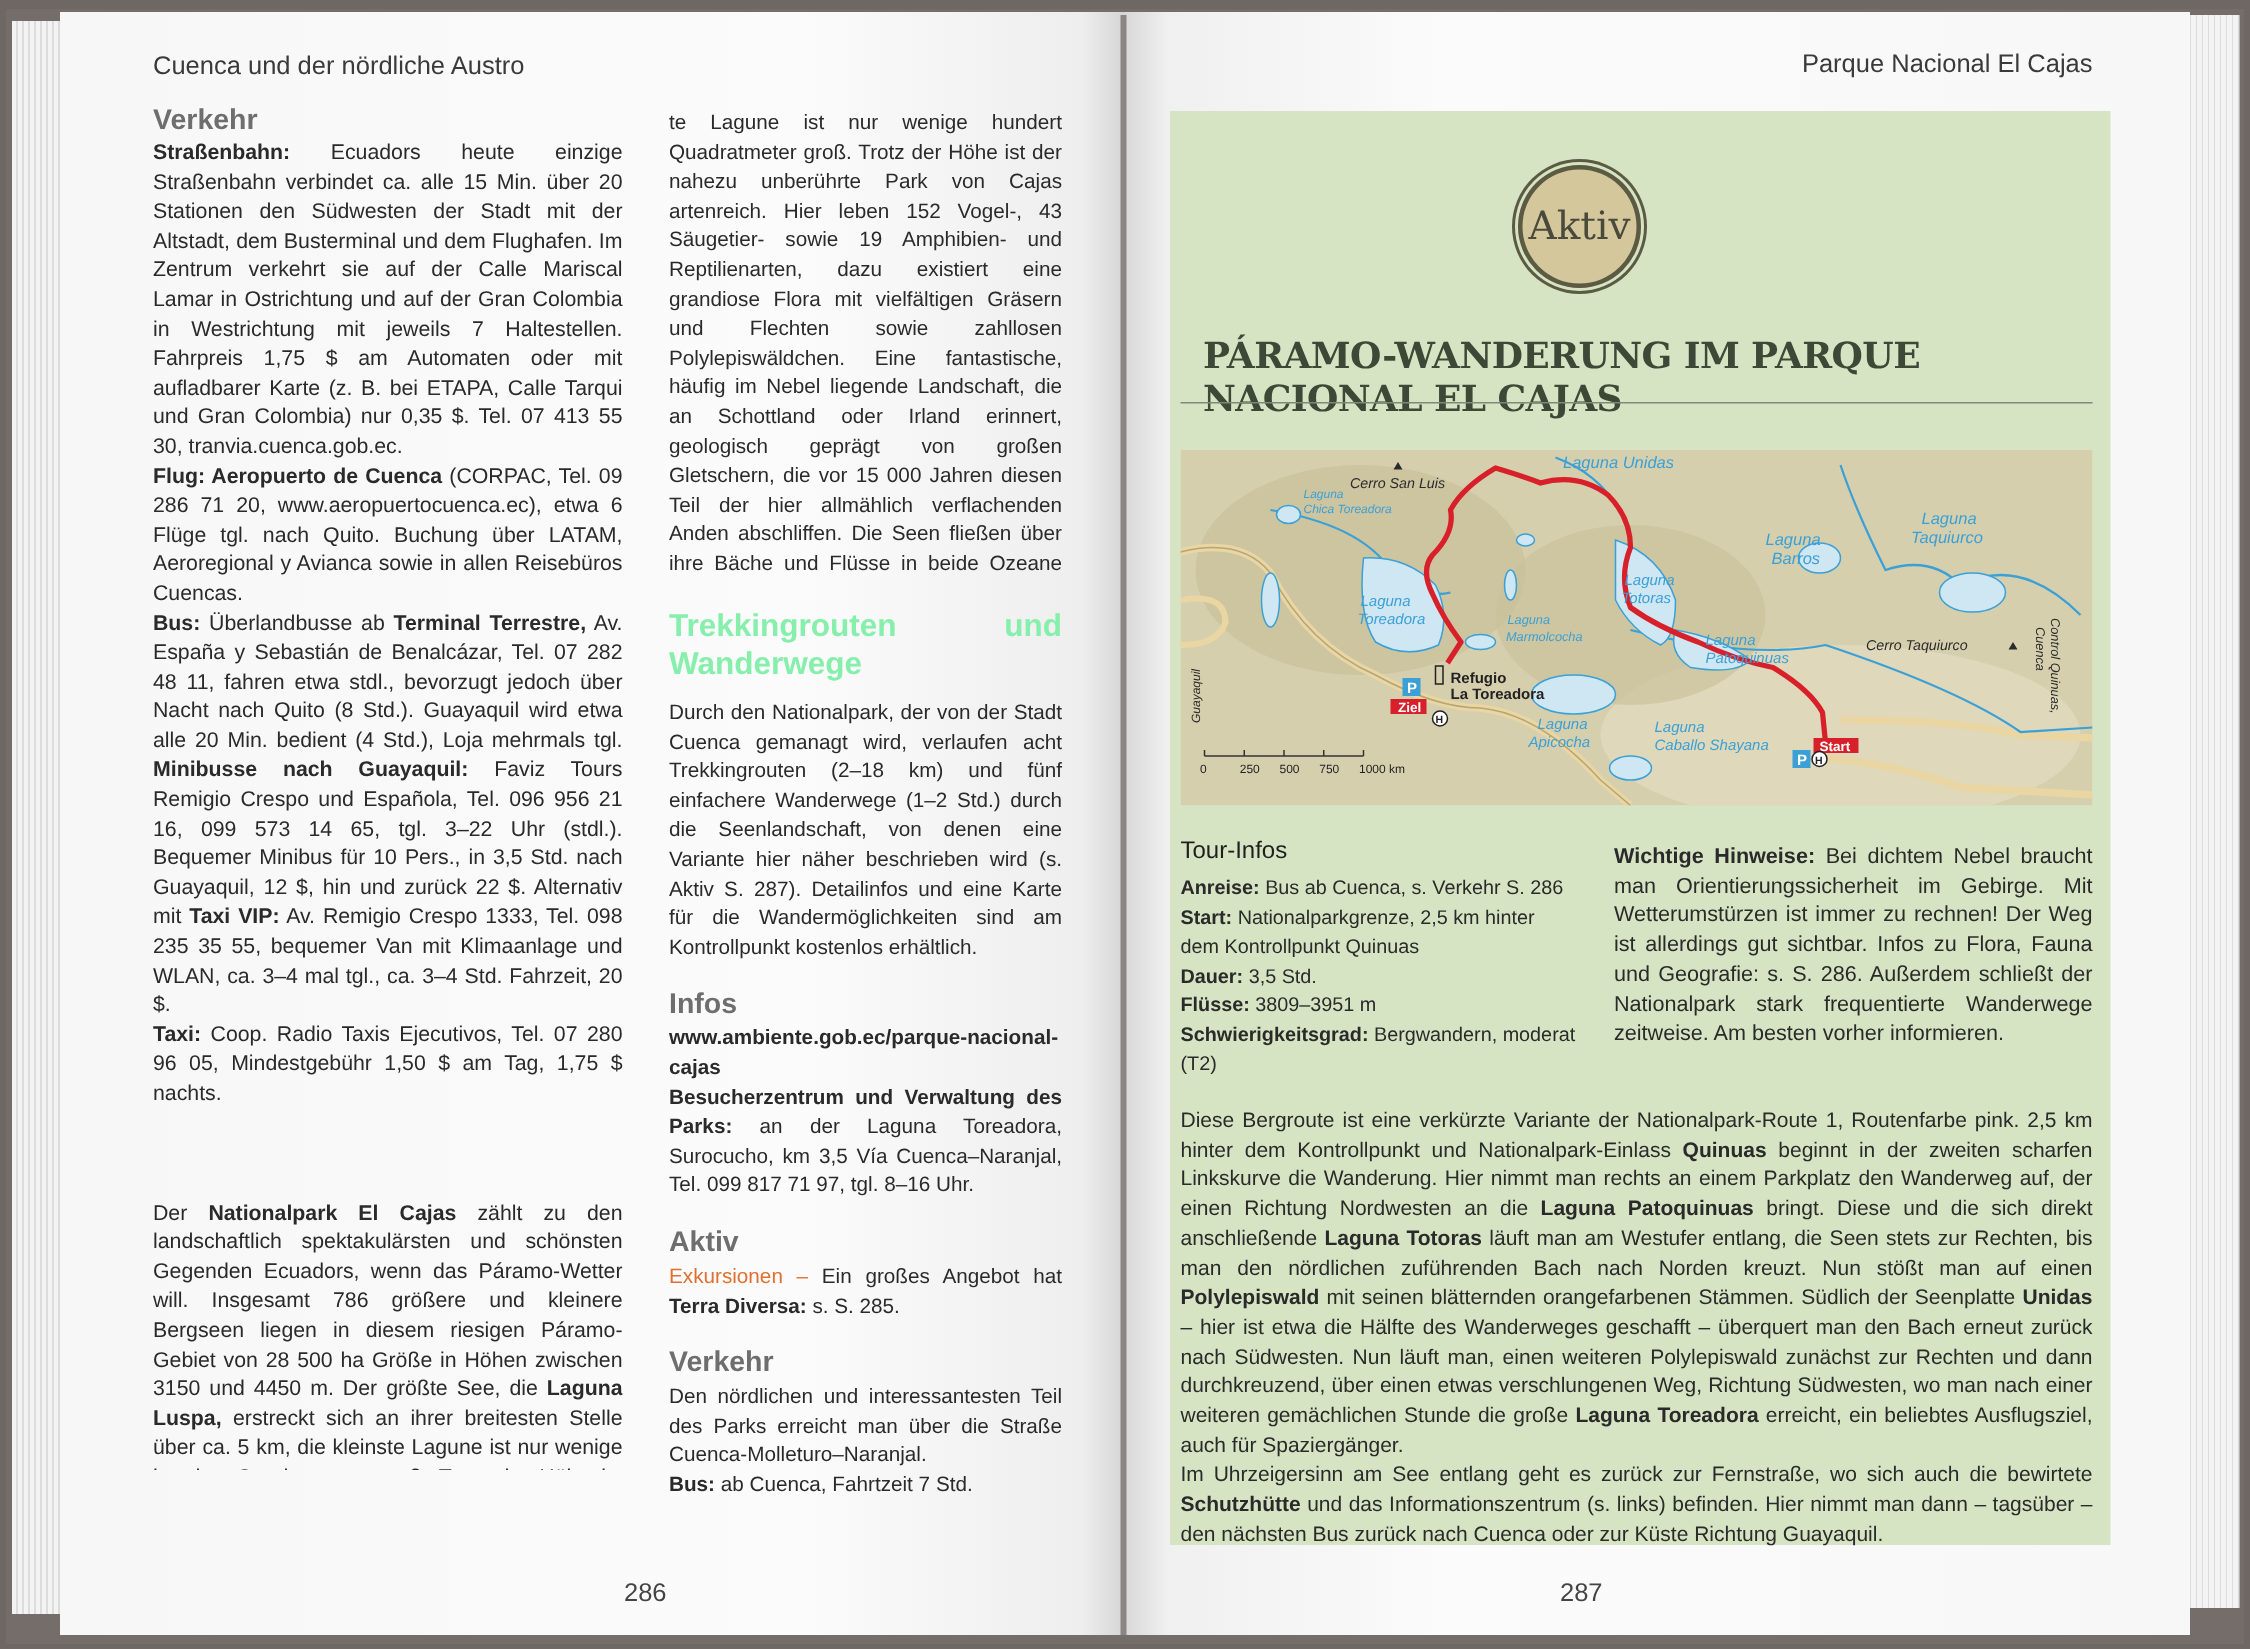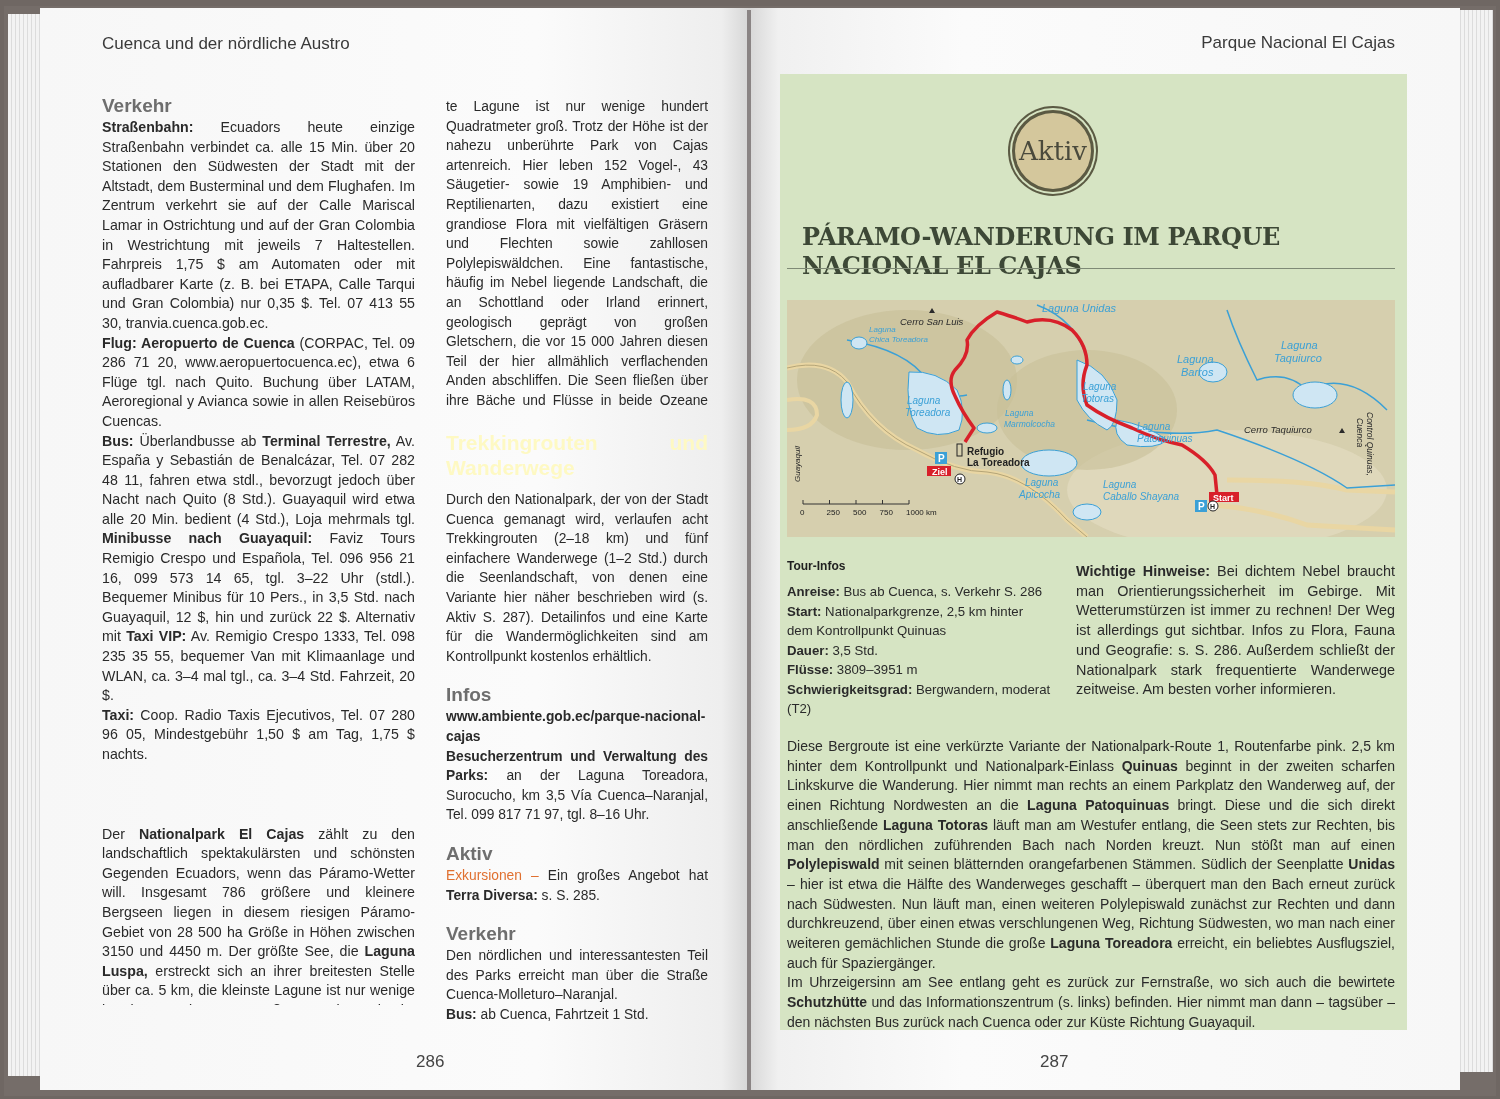--- a/index.html
+++ b/index.html
@@ -7,42 +7,42 @@
   .cover{position:absolute;left:4px;top:6px;width:1492px;height:1090px;background:#756d69;}
   .edge-left{position:absolute;left:8px;top:14px;width:40px;height:1062px;background:repeating-linear-gradient(90deg,#f3f3f3 0 3px,#dcdcdc 3px 4px);}
   .edge-right{position:absolute;left:1453px;top:10px;width:40px;height:1062px;background:repeating-linear-gradient(90deg,#f3f3f3 0 3px,#dcdcdc 3px 4px);}
   .page{position:absolute;top:8px;height:1082px;background:#fafafa;}
   .page-left{left:40px;width:710px;background:linear-gradient(90deg,#f7f7f7 0%,#fbfbfb 70%,#eeeeee 96%,#d5d5d5 100%);}
   .page-right{left:750px;width:710px;background:linear-gradient(90deg,#d8d8d8 0%,#f0f0f0 4%,#fbfbfb 30%,#f7f7f7 100%);}
   .gutter{position:absolute;left:747px;top:10px;width:4px;height:1080px;background:#8a8484;}
   .running-head{position:absolute;font-size:17px;color:#3a3a3a;}
   .rh-left{left:102px;top:34px;}
   .rh-right{right:105px;top:33px;}
-  .col{position:absolute;font-size:14.2px;line-height:19.6px;text-align:justify;margin-top:25px;}
+  .col{position:absolute;font-size:14.2px;line-height:19.6px;text-align:justify;}
   .col p{margin:0;}
   .colA{left:102px;top:70px;width:313px;}
   .colB{left:446px;top:72px;width:262px;font-size:13.8px;}
   .h-grey{font-size:19px;font-weight:bold;color:#6e6e6e;margin:0 0 1px 0;line-height:22px;}
   .b{font-weight:bold;}
   .h-green{font-size:27px;line-height:30px;color:#6cb33f;margin:0;font-weight:normal;}
   .ref{font-size:17px;color:#2a2a2a;margin-left:28px;}
   .ref-arrow{color:#6cb33f;font-size:14px;}
-  .h-black{font-size:21px;font-weight:bold;line-height:25px;margin:0 0 10px 0;color:#fef9c3;}
+  .h-black{font-size:21px;font-weight:bold;line-height:25px;margin:0 0 10px 0;color:#86efac;}
   .orange{color:#e07030;}
   .pagenum{position:absolute;font-size:17px;color:#444;top:1052px;}
   .pn-left{left:416px;}
   .pn-right{left:1040px;}
   
   .box{position:absolute;left:780px;top:74px;width:627px;height:956px;background:#d6e4c3;}
   .badge{position:absolute;left:1012px;top:110px;width:82px;height:82px;border-radius:50%;background:#d4c79c;box-shadow:0 0 0 3px #5b5a43 inset,0 0 0 2px #d6e4c3,0 0 0 4px #5b5a43;display:flex;align-items:center;justify-content:center;}
   .badge span{font-family:"DejaVu Serif",serif;font-size:26px;color:#4a4a3c;}
   .box-title{position:absolute;left:802px;top:222px;width:590px;font-family:"DejaVu Serif",serif;font-weight:bold;font-size:24px;letter-spacing:-0.4px;color:#3d4836;}
   .rule{position:absolute;left:787px;top:268px;width:608px;height:1px;background:#7f8a76;}
   .map{position:absolute;left:787px;top:300px;width:608px;height:237px;}
-  .ti-head{position:absolute;left:787px;top:559px;font-size:12px;font-weight:bold;color:#1f1f1f;}
+  .ti-head{position:absolute;left:787px;top:559px;font-size:16px;font-weight:normal;color:#1f1f1f;}
   .ti{position:absolute;left:787px;top:582px;width:265px;font-size:13.2px;line-height:19.5px;}
   .ti p{margin:0;}
   .hinw{position:absolute;left:1076px;top:562px;width:319px;font-size:14.4px;line-height:19.7px;text-align:justify;}
   .story{position:absolute;left:787px;top:737px;width:608px;font-size:14px;line-height:19.7px;text-align:justify;}
   .story p{margin:0;}
   .mlbl{font-family:"Liberation Sans",sans-serif;font-style:italic;fill:#3ba0d6;}
   .mlbl-dark{font-family:"Liberation Sans",sans-serif;font-style:italic;fill:#2b2b2b;}
 </style>
 </head>
 <body>
@@ -77,21 +77,21 @@
   <div style="height:18px"></div>
   <div class="h-grey">Infos</div>
   <p class="b">www.ambiente.gob.ec/parque-nacional-cajas</p>
   <p><span class="b">Besucherzentrum und Verwaltung des Parks:</span><span> an der Laguna Toreadora, Surocucho, km 3,5 Vía Cuenca–Naranjal, Tel. 099 817 71 97, tgl. 8–16 Uhr.</span></p>
   <div style="height:18px"></div>
   <div class="h-grey">Aktiv</div>
   <p><span class="orange">Exkursionen –</span><span> Ein großes Angebot hat </span><span class="b">Terra Diversa:</span><span> s. S. 285.</span></p>
   <div style="height:18px"></div>
   <div class="h-grey">Verkehr</div>
   <p>Den nördlichen und interessantesten Teil des Parks erreicht man über die Straße Cuenca-Molleturo–Naranjal.</p>
-  <p><span class="b">Bus:</span><span> ab Cuenca, Fahrtzeit 1 Std.</span></p>
+  <p><span class="b">Bus:</span><span> ab Cuenca, Fahrtzeit 7 Std.</span></p>
 </div>
 
 <div class="pagenum pn-left">286</div>
 
 <div class="running-head rh-right">Parque Nacional El Cajas</div>
 
 <div class="box"></div>
 <div class="badge">
     <span>Aktiv</span>
   </div>

